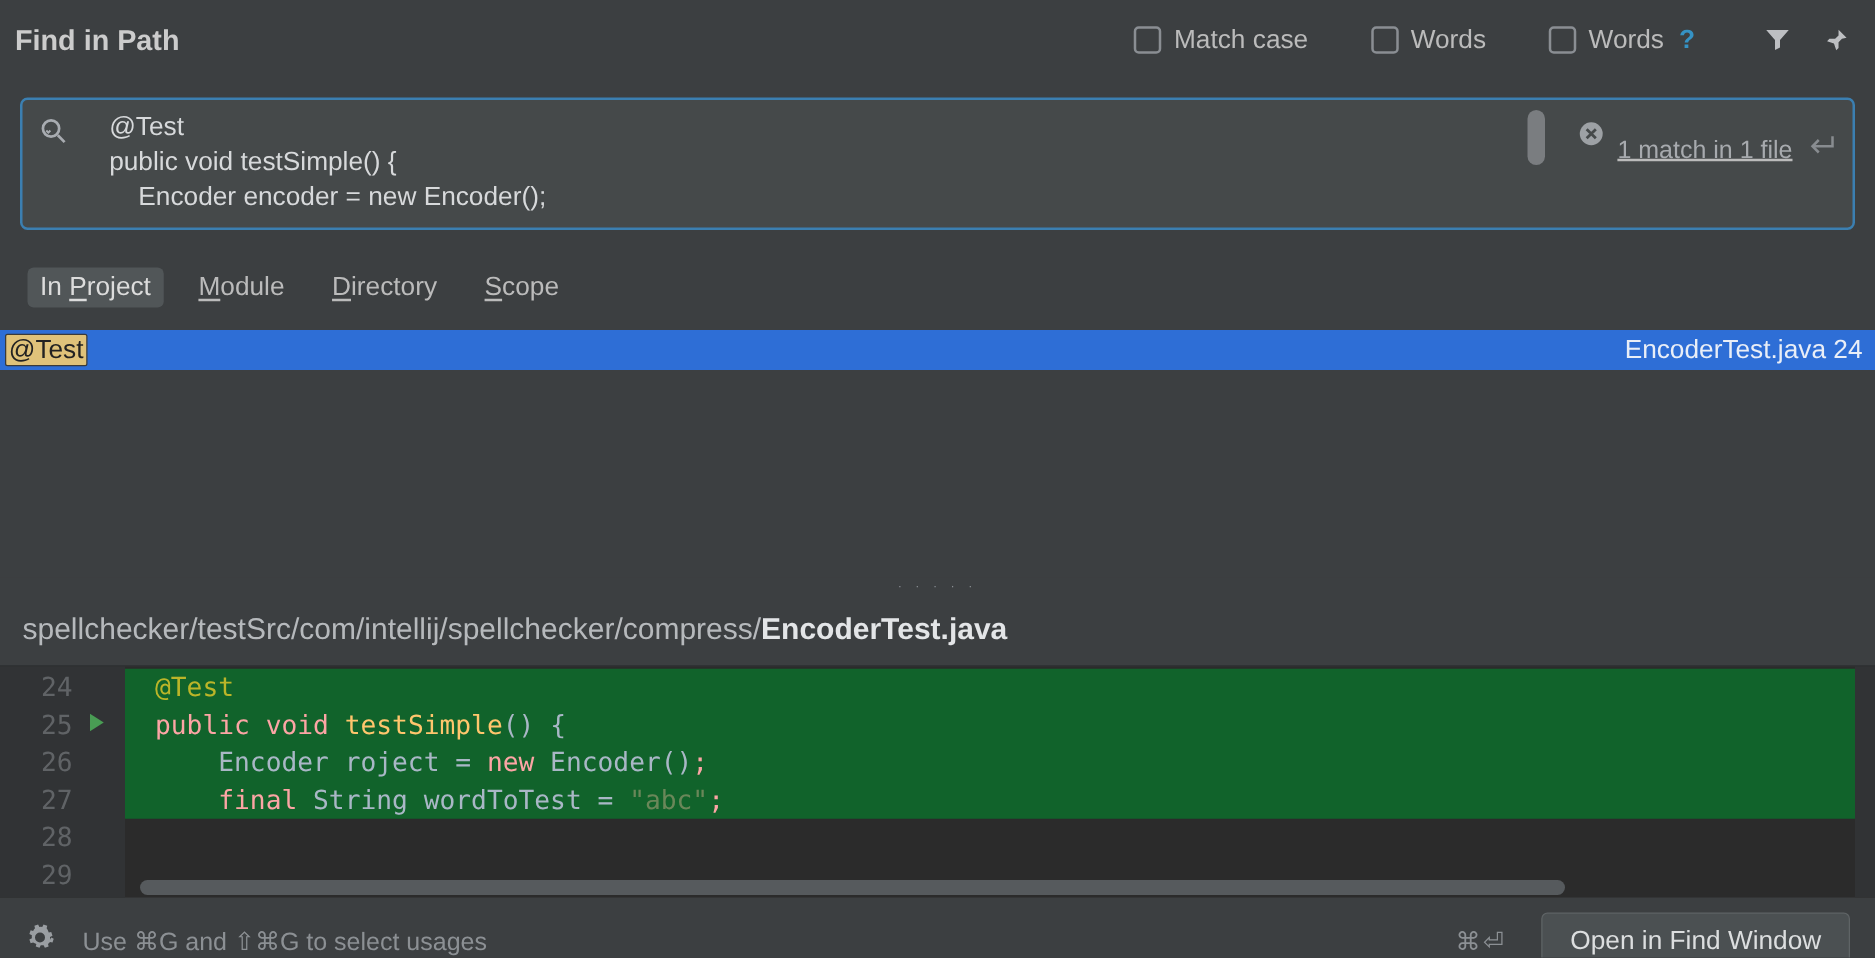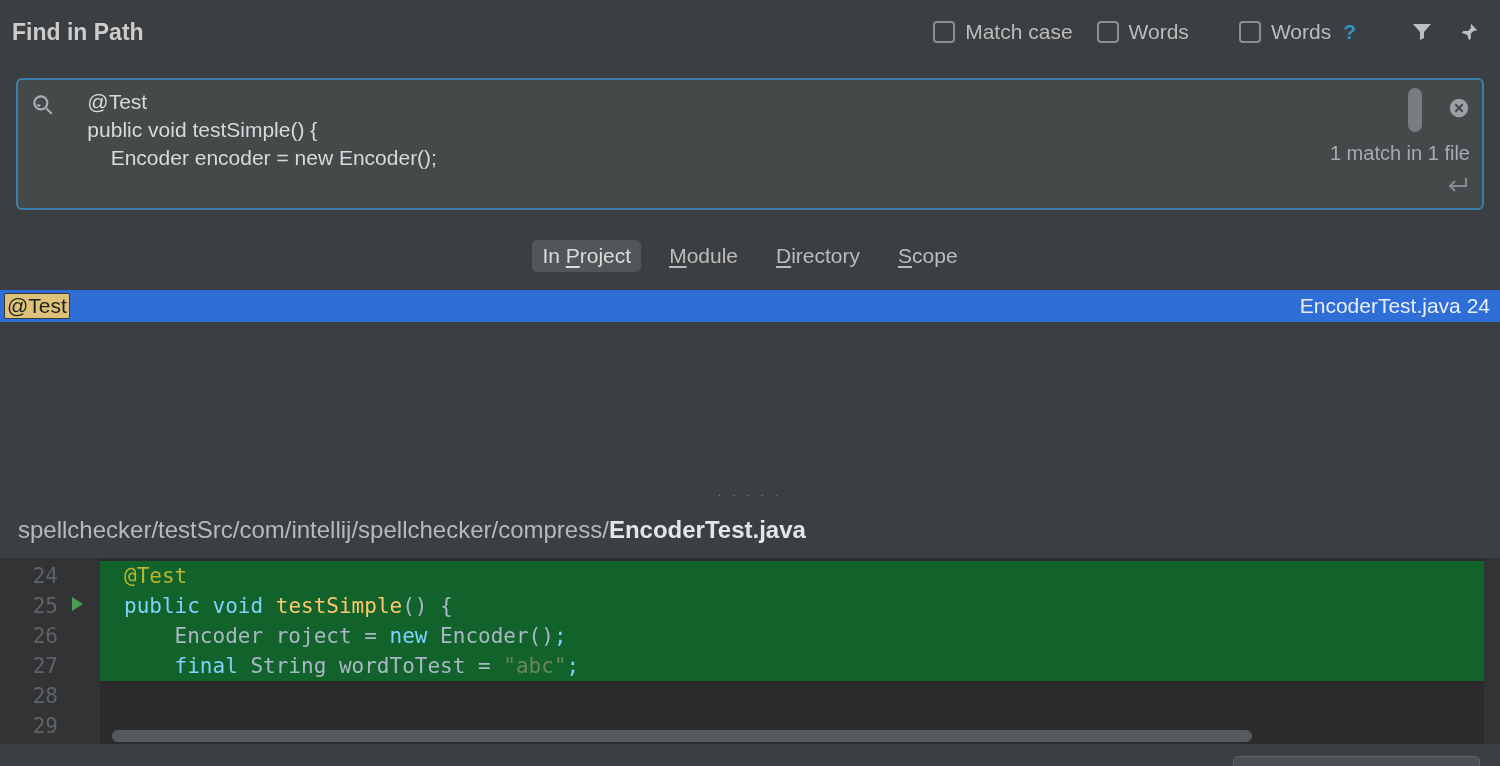--- a/index.html
+++ b/index.html
@@ -102,45 +102,45 @@
       flex: 1;
       font-size: 21px;
       line-height: 28px;
       color: #d7d9db;
       white-space: pre;
       font-family: inherit;
       padding: 2px 0;
     }
     .search-right {
       display: flex;
-      flex-direction: column;
+      flex-direction: row;
       align-items: flex-end;
       gap: 10px;
       padding-top: 2px;
+      text-decoration: underline;
     }
     .scroll-thumb-vert {
       width: 14px; height: 44px;
       background: #7a7d80;
       border-radius: 7px;
       margin-right: 4px;
     }
     .match-count { color: #a7aaae; font-size: 20px; white-space: nowrap; }
     .clear-x { color: #9ea2a6; }
     .enter-icon { color: #888c90; align-self: flex-end; }
 
     .sr-row1 { display:flex; align-items:center; gap:22px; }
 
     
     .scope-row {
       display: flex;
       align-items: center;
       gap: 18px;
       padding: 30px 22px 18px 22px;
       font-size: 21px;
-      justify-content: center;
     }
     .scope-row .tab {
       padding: 4px 10px;
       border-radius: 5px;
       cursor: pointer;
     }
     .tab.active { background: #515658; color: #dcdcdc; }
     .mnemonic { text-decoration: underline; text-underline-offset: 3px; }
 
     
@@ -219,21 +219,21 @@
     .code {
       flex: 1;
       position: relative;
       padding-top: 2px;
       overflow: hidden;
     }
     .code-line { height: 30px; padding-left: 24px; white-space: pre; position: relative; }
     .hl-green { position:absolute; left:0; right:16px; background:#11632b; z-index:0; }
     .code-line span, .code-line .inner { position: relative; z-index: 1; }
     .tok-ann { color: #bbb529; }
-    .tok-kw  { color: #7dd3fc; }
+    .tok-kw  { color: #fca5a5; }
     .tok-mth { color: #ffc66d; }
     .tok-str { color: #6a8759; }
     .tok-hint-bg { background:#3b3e40; border-radius:4px; padding:0 8px; color:#8a8d91; font-size:18px; }
     .tok-true { color:#cc7832; }
     .tok-plain { color:#a9b7c6; }
 
     .h-scroll {
       position:absolute; left:12px; bottom:2px;
       height:12px; width:1140px;
       background:#565a5d; border-radius:6px;
@@ -260,21 +260,21 @@
       cursor:pointer;
     }
     .gear { color:#9a9ea2; }
   </style>
 </head>
 <body>
 
 <div class="header">
   <div class="title">Find in Path</div>
 
-  <label class="chk" style="">
+  <label class="chk" style="margin-right:26px;">
     <span class="chkbox"></span>
     <span>Match case</span>
   </label>
 
   <label class="chk" style="margin-right:26px;">
     <span class="chkbox"></span>
     <span>Words</span>
   </label>
 
   <label class="chk">

